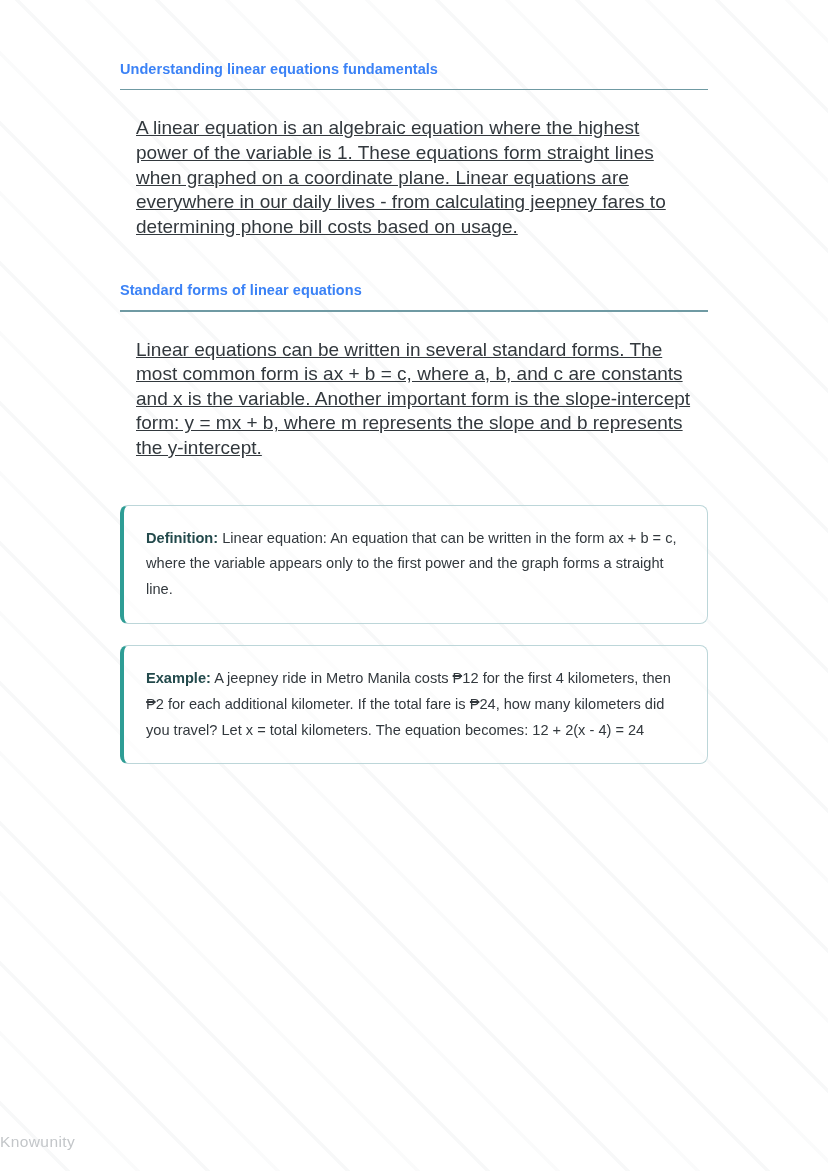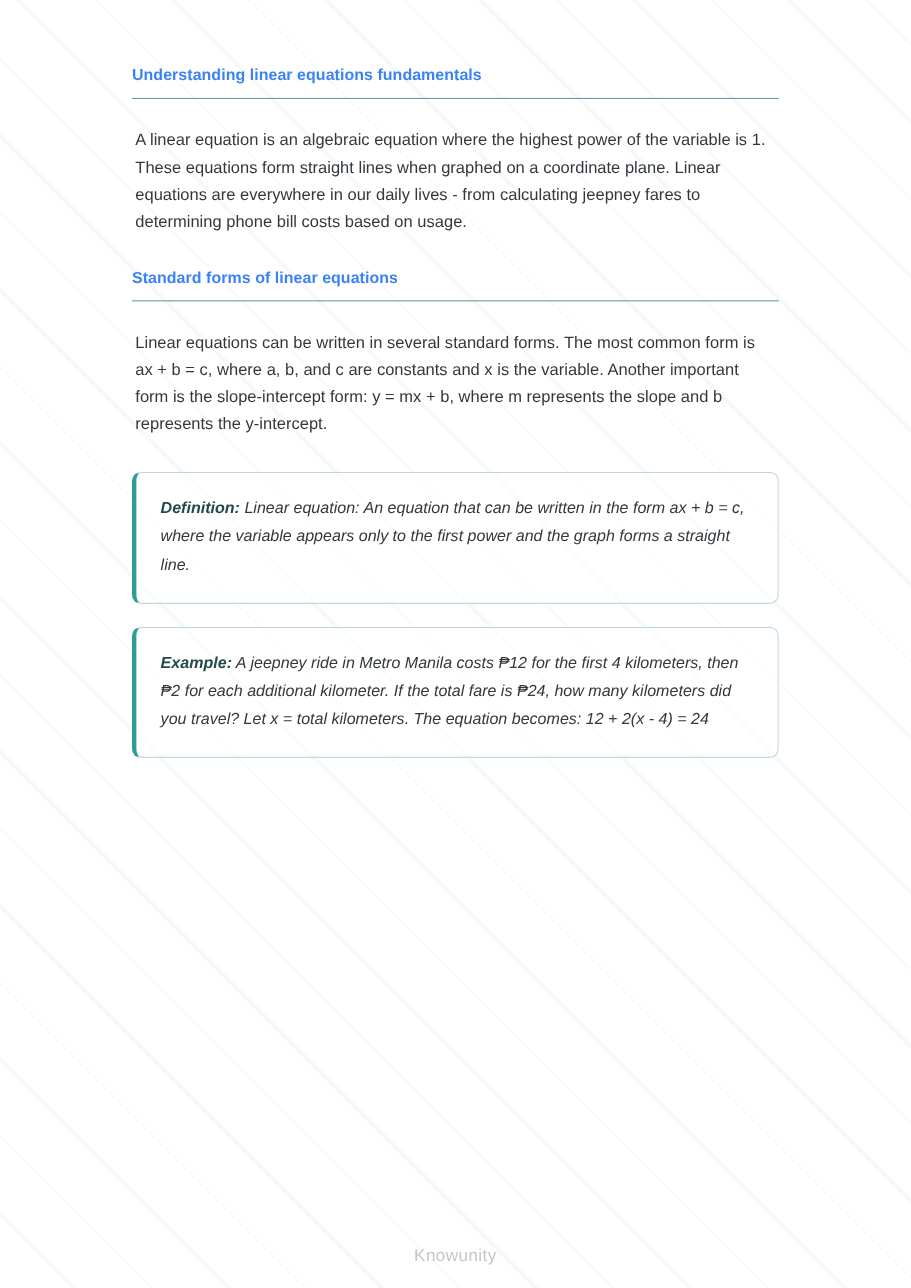--- a/index.html
+++ b/index.html
@@ -76,61 +76,60 @@
     line-height: 1.3;
   }
   .heading-rule {
     height: 1.5px;
     background: #6f9aa3;
     width: 100%;
     margin: 0 0 26px 0;
   }
 
   .body-text {
-    font-size: 15px;
+    font-size: 19px;
     line-height: 24.6px;
     color: #32383d;
-    margin: 3px;
+    margin: 16px;
     letter-spacing: 0.01px;
+    text-decoration: underline;
   }
 
   .spacer-after-para-1 { height: 26px; }
   .spacer-after-para-2 { height: 28px; }
   .spacer-after-boxes  { height: 26px; }
 
   .callout {
     position: relative;
     box-sizing: border-box;
     border: 1px solid #bcd6d9;
     border-left: 4px solid #2e9d95;
     border-radius: 8px;
     background: rgba(255, 255, 255, 0.55);
     padding: 20px 22px 20px 22px;
     margin: 0;
-    font-style: italic;
   }
   .callout + .callout { margin-top: 21px; }
 
   .callout-text {
     font-size: 14.6px;
     line-height: 25.8px;
     color: #32383d;
     margin: 0;
   }
   .callout-label {
     font-weight: bold;
     color: #234a4c;
   }
 
   .footer-brand {
     position: absolute;
     left: 0;
     right: 0;
     bottom: 20px;
-    text-align: center;
     font-size: 15.5px;
     color: #c3c6c9;
     letter-spacing: 0.4px;
     z-index: 1;
   }
 </style>
 </head>
 <body>
 
 <div class="watermark-stripes"></div>

